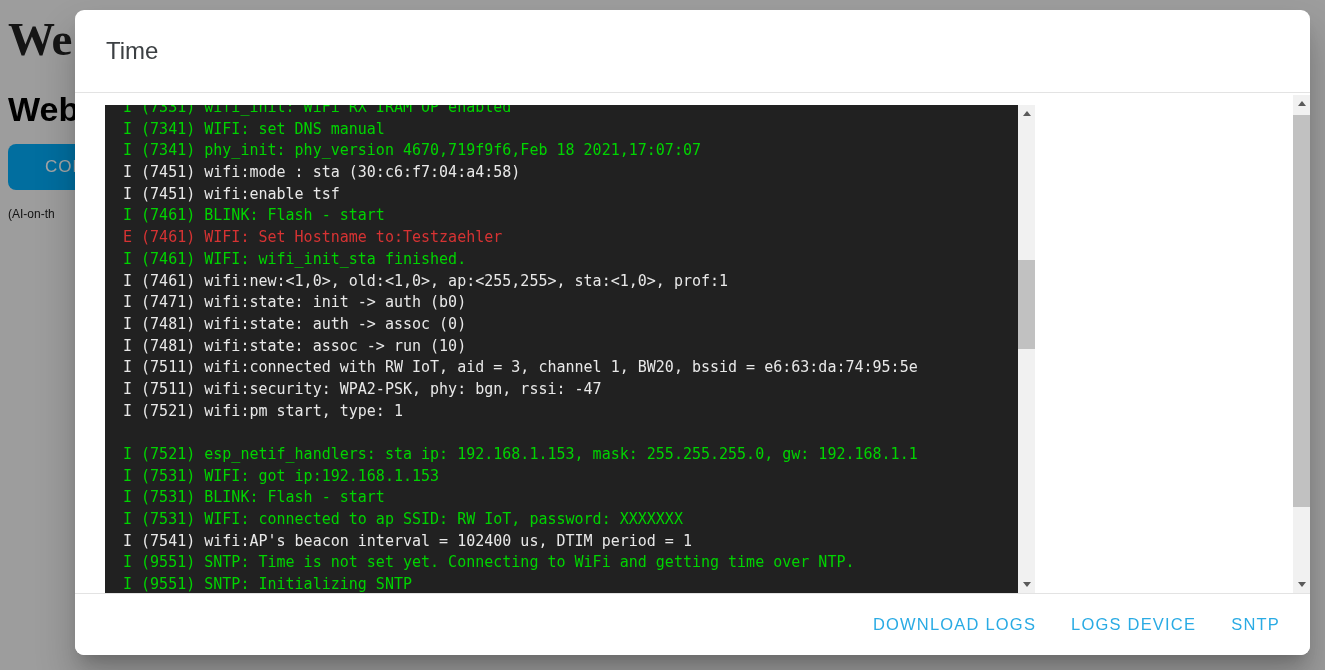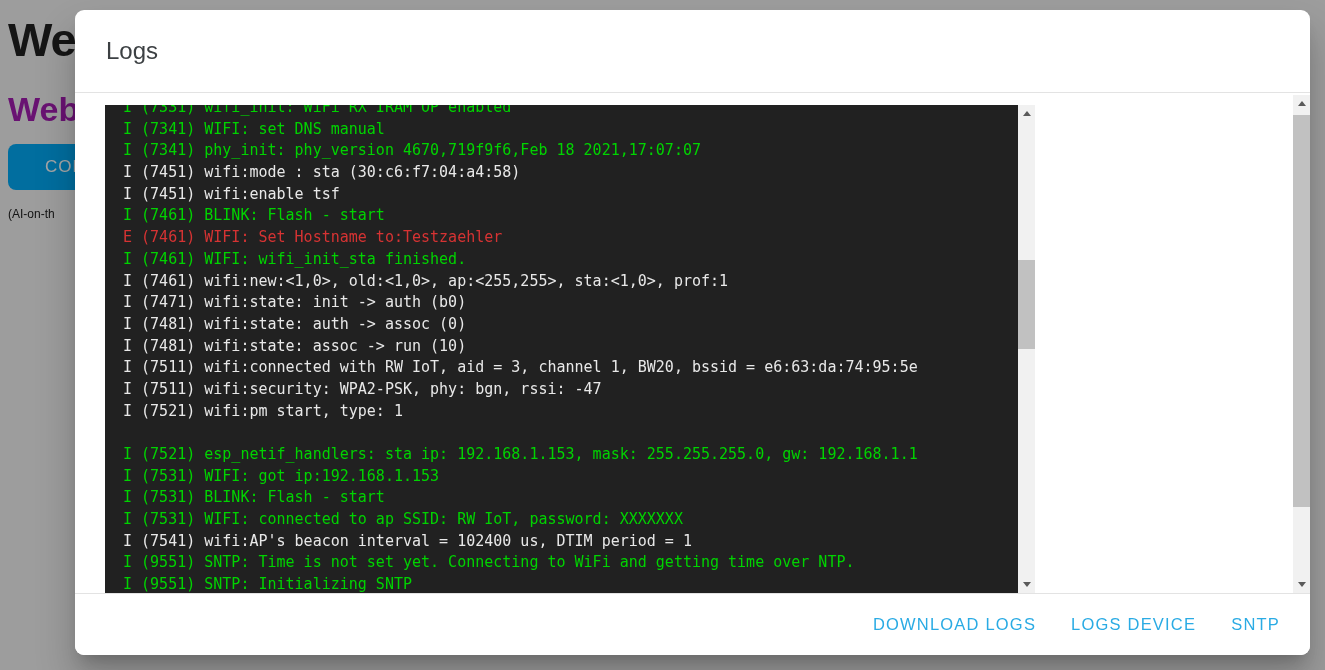--- a/index.html
+++ b/index.html
@@ -8,22 +8,22 @@
     --btnblue:#03a9f4;
   }
   *{box-sizing:border-box;}
   html,body{margin:0;padding:0;}
   body{
     width:1325px;height:670px;overflow:hidden;position:relative;
     background:#f2f2f2;
     font-family:"Liberation Sans", sans-serif;
   }
   
-  .bg-h1{position:absolute;left:8px;top:12px;font-size:47px;font-weight:700;color:#212121;letter-spacing:-1px;}
-  .bg-h2{position:absolute;left:8px;top:90px;font-size:34px;font-weight:700;color:#a21caf;}
+  .bg-h1{position:absolute;left:8px;top:12px;font-size:47px;font-weight:700;color:#212121;letter-spacing:-1px;font-family:Liberation Serif, serif;}
+  .bg-h2{position:absolute;left:8px;top:90px;font-size:34px;font-weight:700;color:#000000;}
   .bg-btn{
     position:absolute;left:8px;top:144px;width:172px;height:46px;
     background:var(--btnblue);border:none;border-radius:8px;
     color:#fff;font-size:17px;letter-spacing:1px;
     text-align:left;padding-left:37px;font-family:inherit;
   }
   .bg-note{position:absolute;left:8px;top:207px;font-size:12px;color:#212121;}
   .backdrop{position:absolute;inset:0;background:rgba(0,0,0,0.35);z-index:5;}
   
   .modal{
@@ -80,21 +80,21 @@
 
 <div class="bg-h1">We</div>
 <div class="bg-h2">Web</div>
 <button class="bg-btn">CON</button>
 <div class="bg-note">(AI-on-th</div>
 
 <div class="backdrop"></div>
 
 <div class="modal">
   <div class="modal-header">
-    <span class="modal-title">Logs</span>
+    <span class="modal-title">Time</span>
   </div>
 
   <div class="modal-body">
     <div class="log-container">
       <pre class="log-pre"><div class="log-line" style="color: rgb(0, 211, 0);">I (7331) wifi_init: WiFi RX IRAM OP enabled</div><div class="log-line" style="color: rgb(0, 211, 0);">I (7341) WIFI: set DNS manual</div><div class="log-line" style="color: rgb(0, 211, 0);">I (7341) phy_init: phy_version 4670,719f9f6,Feb 18 2021,17:07:07</div><div class="log-line" style="color: rgb(232, 232, 232);">I (7451) wifi:mode : sta (30:c6:f7:04:a4:58)</div><div class="log-line" style="color: rgb(232, 232, 232);">I (7451) wifi:enable tsf</div><div class="log-line" style="color: rgb(0, 211, 0);">I (7461) BLINK: Flash - start</div><div class="log-line" style="color: rgb(214, 51, 51);">E (7461) WIFI: Set Hostname to:Testzaehler</div><div class="log-line" style="color: rgb(0, 211, 0);">I (7461) WIFI: wifi_init_sta finished.</div><div class="log-line" style="color: rgb(232, 232, 232);">I (7461) wifi:new:&lt;1,0&gt;, old:&lt;1,0&gt;, ap:&lt;255,255&gt;, sta:&lt;1,0&gt;, prof:1</div><div class="log-line" style="color: rgb(232, 232, 232);">I (7471) wifi:state: init -&gt; auth (b0)</div><div class="log-line" style="color: rgb(232, 232, 232);">I (7481) wifi:state: auth -&gt; assoc (0)</div><div class="log-line" style="color: rgb(232, 232, 232);">I (7481) wifi:state: assoc -&gt; run (10)</div><div class="log-line" style="color: rgb(232, 232, 232);">I (7511) wifi:connected with RW IoT, aid = 3, channel 1, BW20, bssid = e6:63:da:74:95:5e</div><div class="log-line" style="color: rgb(232, 232, 232);">I (7511) wifi:security: WPA2-PSK, phy: bgn, rssi: -47</div><div class="log-line" style="color: rgb(232, 232, 232);">I (7521) wifi:pm start, type: 1</div><div class="log-line" style="color: rgb(232, 232, 232);">&nbsp;</div><div class="log-line" style="color: rgb(0, 211, 0);">I (7521) esp_netif_handlers: sta ip: 192.168.1.153, mask: 255.255.255.0, gw: 192.168.1.1</div><div class="log-line" style="color: rgb(0, 211, 0);">I (7531) WIFI: got ip:192.168.1.153</div><div class="log-line" style="color: rgb(0, 211, 0);">I (7531) BLINK: Flash - start</div><div class="log-line" style="color: rgb(0, 211, 0);">I (7531) WIFI: connected to ap SSID: RW IoT, password: XXXXXXX</div><div class="log-line" style="color: rgb(232, 232, 232);">I (7541) wifi:AP's beacon interval = 102400 us, DTIM period = 1</div><div class="log-line" style="color: rgb(0, 211, 0);">I (9551) SNTP: Time is not set yet. Connecting to WiFi and getting time over NTP.</div><div class="log-line" style="color: rgb(0, 211, 0);">I (9551) SNTP: Initializing SNTP</div></pre>
 
       <div class="sb sb-inner">
         <div class="sb-arrow up">
             <span class="tri-up"></span>
           </div>

